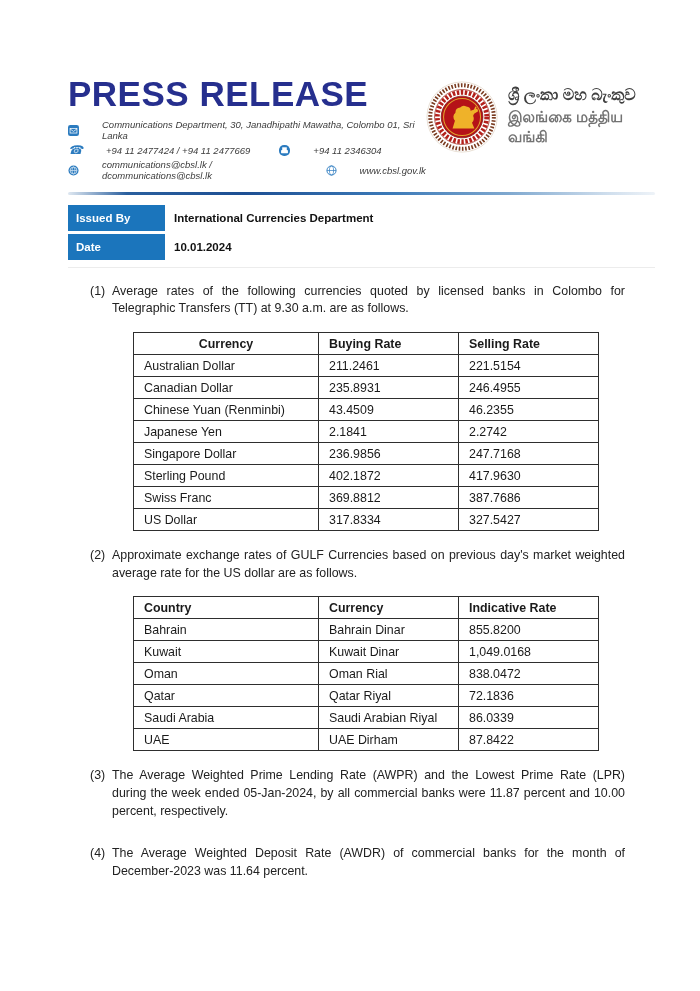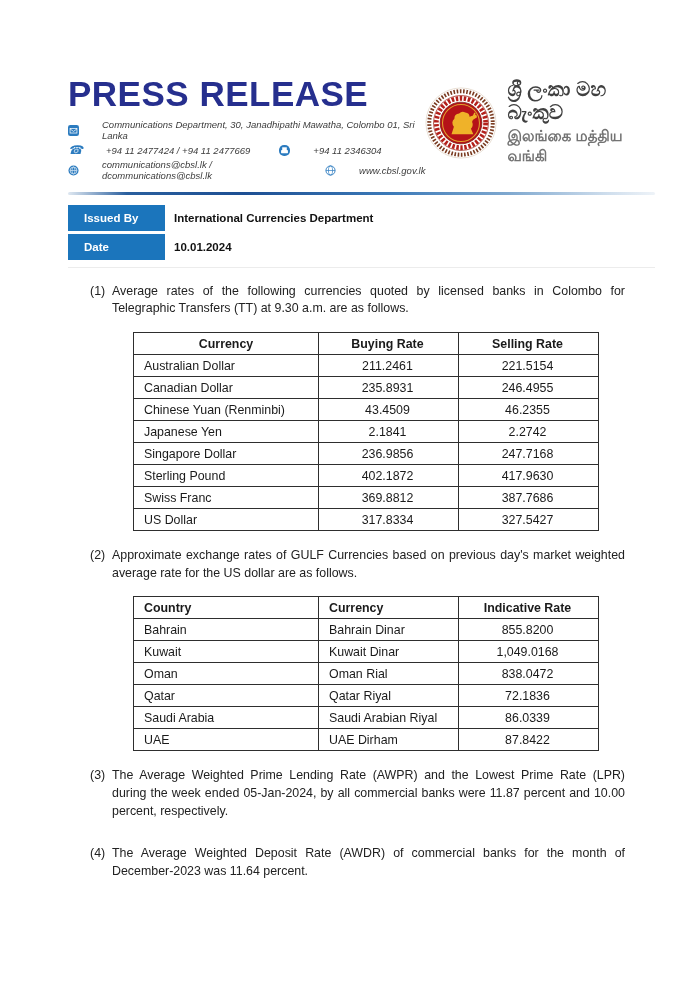--- a/index.html
+++ b/index.html
@@ -20,56 +20,56 @@
     letter-spacing: 0.5px; line-height: 1.0;
   }
   .contact { margin-top: 8px; font-size: 9.5px; color: #3c3c3c; }
   .contact-line { display: flex; align-items: center; gap: 23px; margin-bottom: 3.5px; font-style: italic; }
   .contact-line .seg-gap { margin-left: 6px; }
   .icon-svg { display: inline-block; flex: none; }
   .phone-glyph { color: #2b7bbf; font-size: 12px; line-height: 10px; }
 
   .bank-block { display: flex; align-items: center; gap: 10px; margin-top: 2px; }
   .bank-names { text-align: left; }
-  .bank-sinhala { font-size: 20px; font-weight: bold; color: #404040; line-height: 1.15; }
+  .bank-sinhala { font-size: 16px; font-weight: bold; color: #404040; line-height: 1.15; }
   .bank-tamil   { font-size: 15px; font-weight: bold; color: #737373; margin-top: 3px; }
   .bank-english { font-size: 13.5px; font-weight: bold; color: #111; margin-top: 4px; letter-spacing: 0.2px; }
 
   .divider {
     height: 3px; margin-top: 7px; border-radius: 2px;
     background: linear-gradient(90deg, #dfe8f1 0%, #2a5f9e 10%, #1d4f93 30%,
                 #3c7ab8 55%, #7fa8cf 75%, #cfdeed 92%, #eef3f8 100%);
   }
 
   
   .meta { margin-top: 10px; }
   .meta-row { display: flex; margin-bottom: 3px; }
   .meta-key {
     width: 97px; flex: none; background: #1b75bc; color: #fff;
-    font-weight: bold; font-size: 11.5px; padding: 7px 0 7px 16px;
+    font-weight: bold; font-size: 11.5px; padding: 7px 0 7px 8px;
   }
   .meta-val { font-weight: bold; font-size: 11.5px; padding: 7px 0 7px 9px; color: #111; }
   .faint-line { height: 1px; background: #ececec; margin-top: 7px; }
 
   
   .para { display: flex; font-size: 12.4px; line-height: 1.45; margin: 16px 30px 0 22px; color: #222; }
   .para-num { width: 22px; flex: none; }
   .para-text { text-align: justify; flex: 1; }
   .para-1 { margin-top: 15px; }
   .para-3 { margin-top: 16px; }
   .para-4 { margin-top: 24px; }
 
   
   table { border-collapse: collapse; margin: 14px 0 0 65px; font-size: 12.4px; table-layout: fixed; }
   th, td { border: 1px solid #2e2e2e; padding: 3.5px 10px; height: 22px; }
   th { font-weight: bold; }
   .col-c1 { width: 185px; } .col-c2 { width: 140px; } .col-c3 { width: 140px; }
   .th-center { text-align: center; }
   .cell-left { text-align: left; padding-left: 10px; }
-  .cell-right { text-align: center; padding-right: 12px; }
+  .cell-right { text-align: left; padding-right: 12px; }
   .gulf-table { margin-top: 13px; }
 </style>
 </head>
 <body>
 
 <div class="page">
 
   <div class="header-row">
 
     <div class="masthead">

